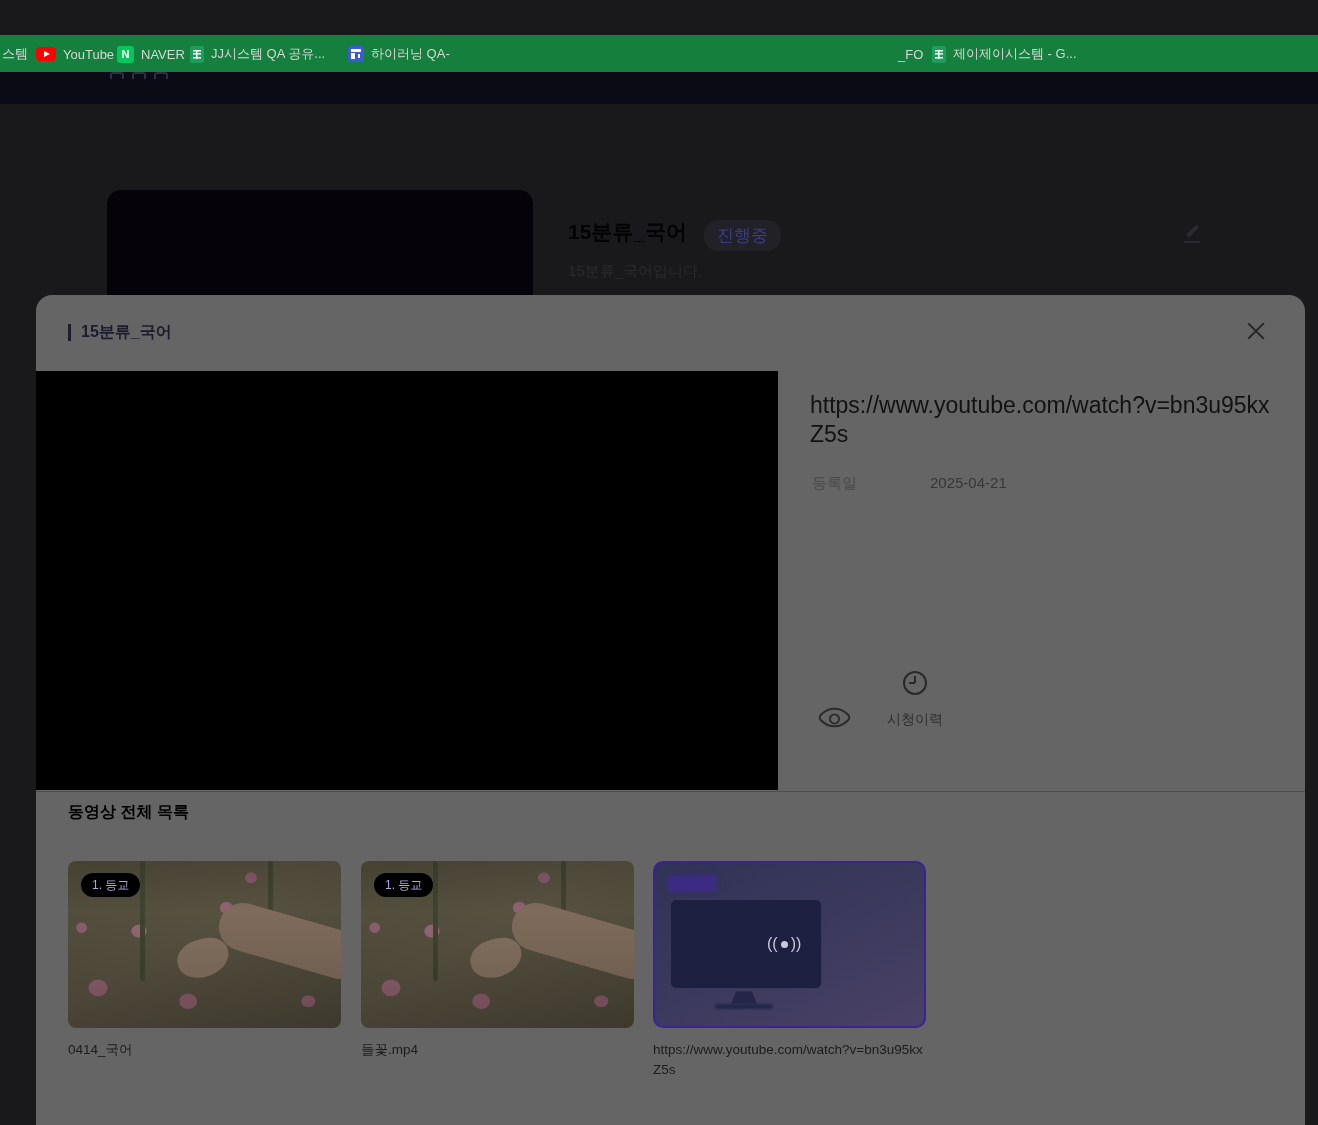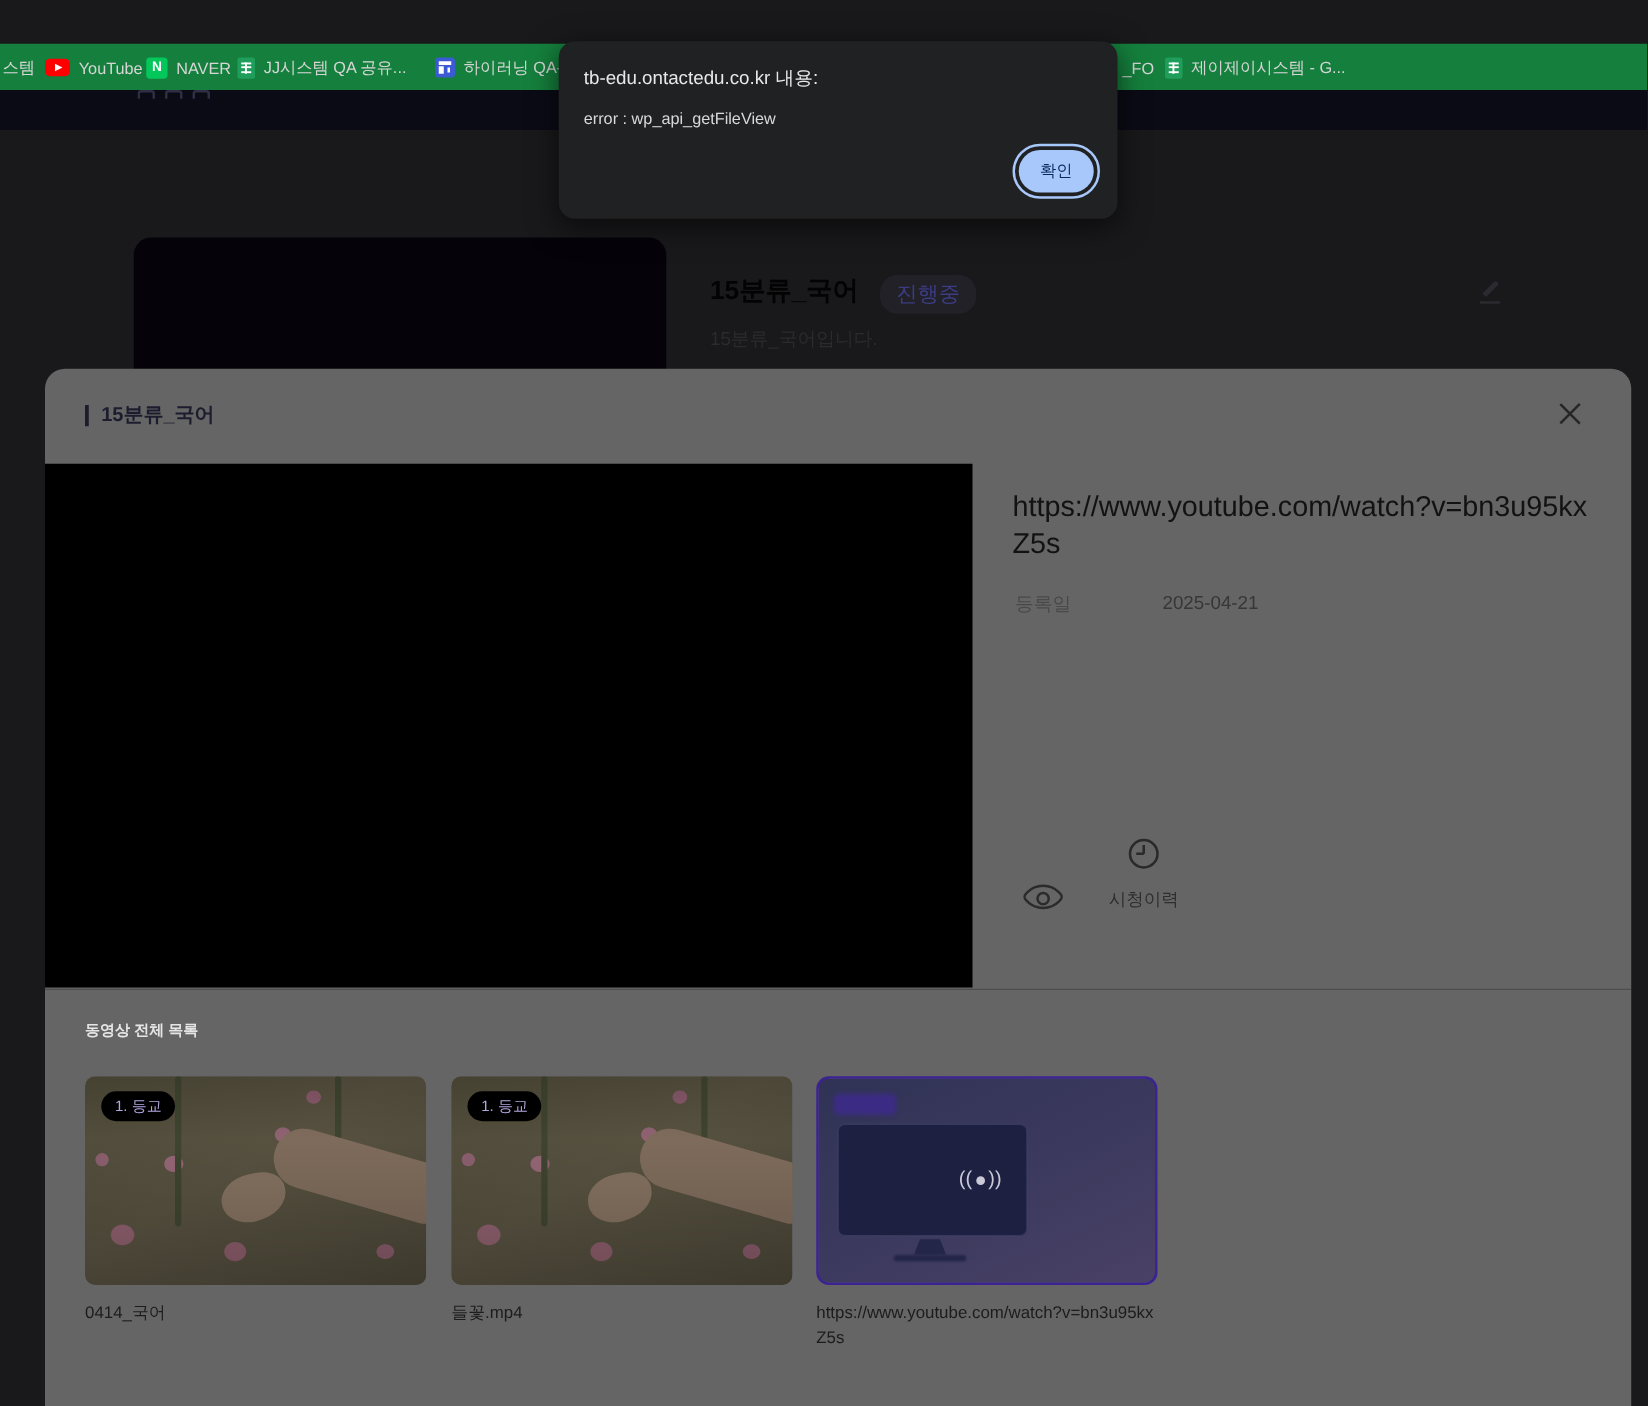--- a/index.html
+++ b/index.html
@@ -69,21 +69,21 @@
   .vrow .lab { color:#494949; } .vrow .val { color:#373737; }
   .eye { position:absolute; left:42px; top:334px; width:25px; height:25px; border:2.6px solid #2b2b2b; border-radius:76% 18%; transform:rotate(45deg); }
   .eye::after { content:""; position:absolute; left:6px; top:6px; width:7px; height:7px; border:2.6px solid #2b2b2b; border-radius:50%; }
   .hist { position:absolute; left:85px; top:300px; width:100px; text-align:center; }
   .clock { position:relative; margin:0 auto; width:24px; height:24px; border:2.5px solid #292929; border-radius:50%; }
   .clock::before { content:""; position:absolute; left:9px; top:3px; width:2px; height:7px; background:#292929; }
   .clock::after { content:""; position:absolute; left:4px; top:9px; width:6px; height:2px; background:#292929; }
   .hist .hist-label { margin-top:16px; font-size:14px; color:#2e2e2e; }
 
   .divider { position:absolute; left:0; top:496px; width:1269px; height:1px; background:rgba(0,0,0,.22); }
-  .list-heading { position:absolute; left:32px; top:521px; font-size:12px; font-weight:bold; color:#e5e5e5; }
+  .list-heading { position:absolute; left:32px; top:507px; font-size:16px; font-weight:bold; color:#000000; }
 
   .card { position:absolute; top:566px; width:273px; }
   .card .thumb { position:relative; width:273px; height:167px; border-radius:8px; overflow:hidden; }
   .card .label { margin-top:12px; font-size:13.5px; color:#1c1c1c; width:270px; word-break:break-all; line-height:1.5; }
   .cbadge { position:absolute; left:13px; top:12px; background:#000000; color:#b3a6e0; font-size:12px; padding:3.5px 11px; border-radius:13px; z-index:3; }
 
   .flower { position:absolute; inset:0;
     background:
       radial-gradient(16px 14px at 11% 76%, #8d5f6d 0 55%, transparent 62%),
       radial-gradient(13px 11px at 26% 42%, #946676 0 55%, transparent 62%),
@@ -232,21 +232,14 @@
     </div>
     <div class="bm" style="left:898px;">
       <span>_FO</span>
     </div>
     <div class="bm" style="left:932px;">
       <span class="sheet-ico"></span>
       <span>제이제이시스템 - G...</span>
     </div>
   </div>
 
-  <div class="alert">
-    <div class="alert-title">tb-edu.ontactedu.co.kr 내용:</div>
-    <div class="alert-msg">error : wp_api_getFileView</div>
-    <div class="confirm-ring">
-      <button class="confirm-btn">확인</button>
-    </div>
-  </div>
 
 </div>
 
 </body></html>

